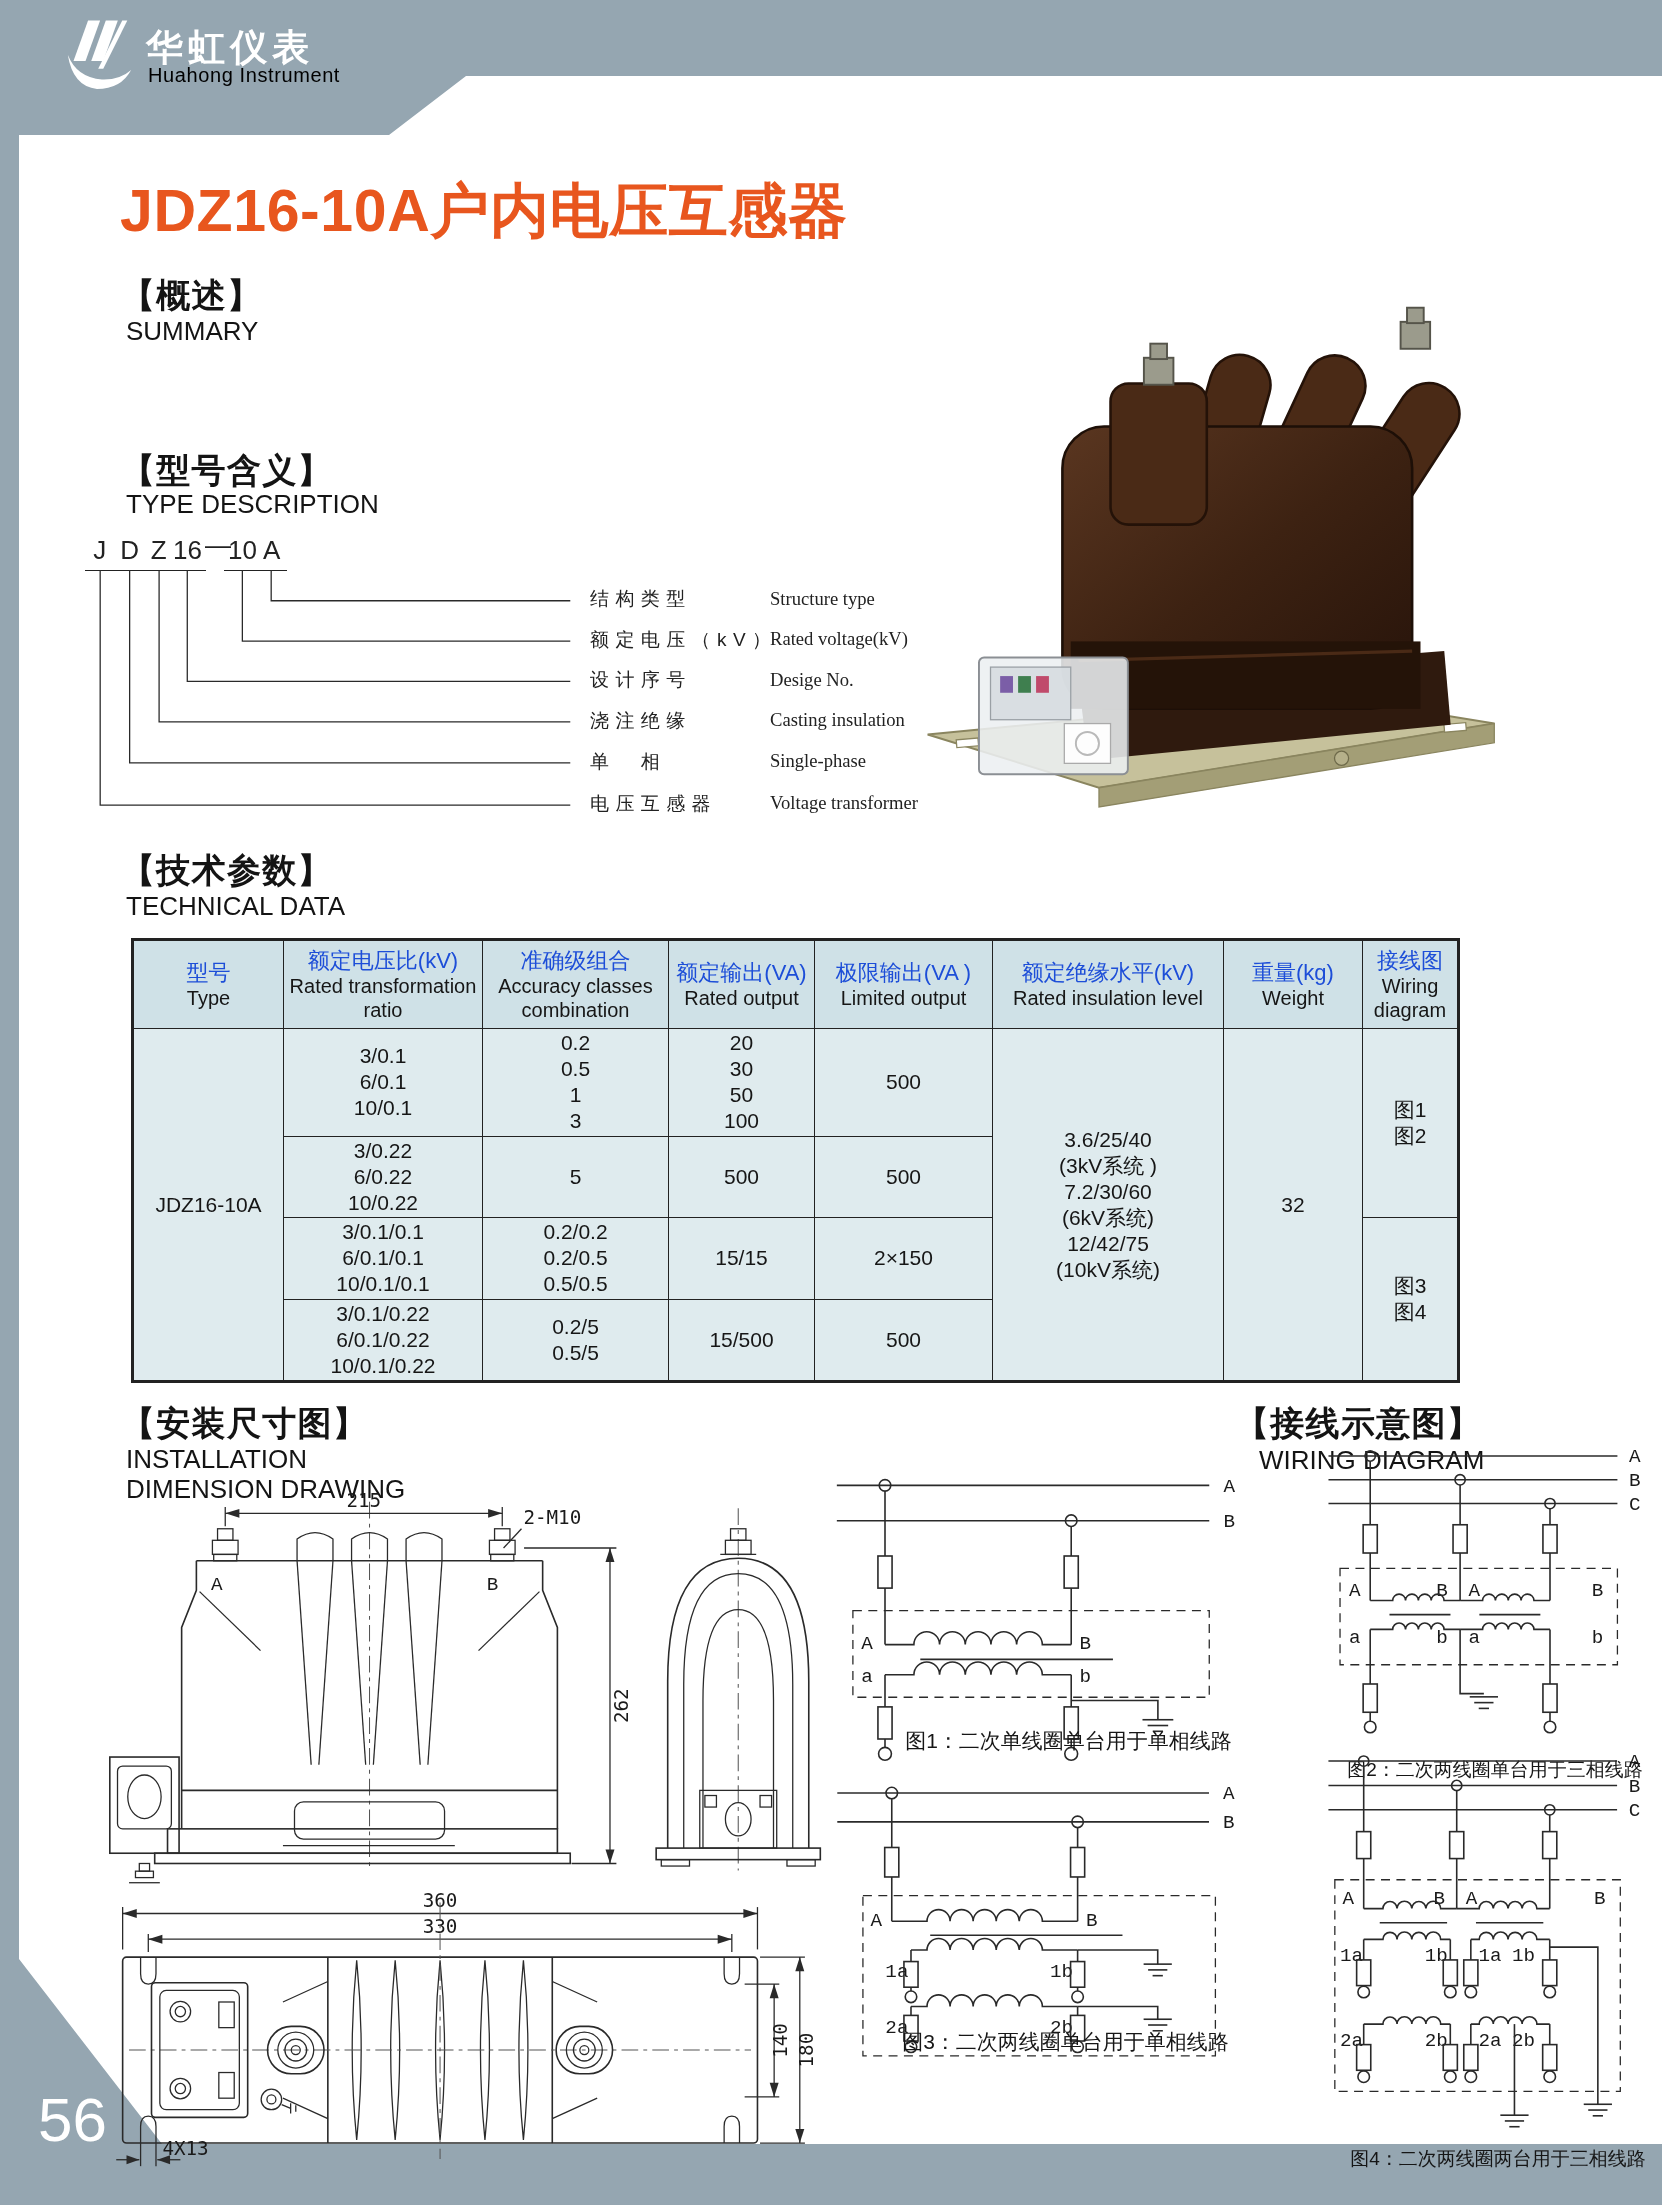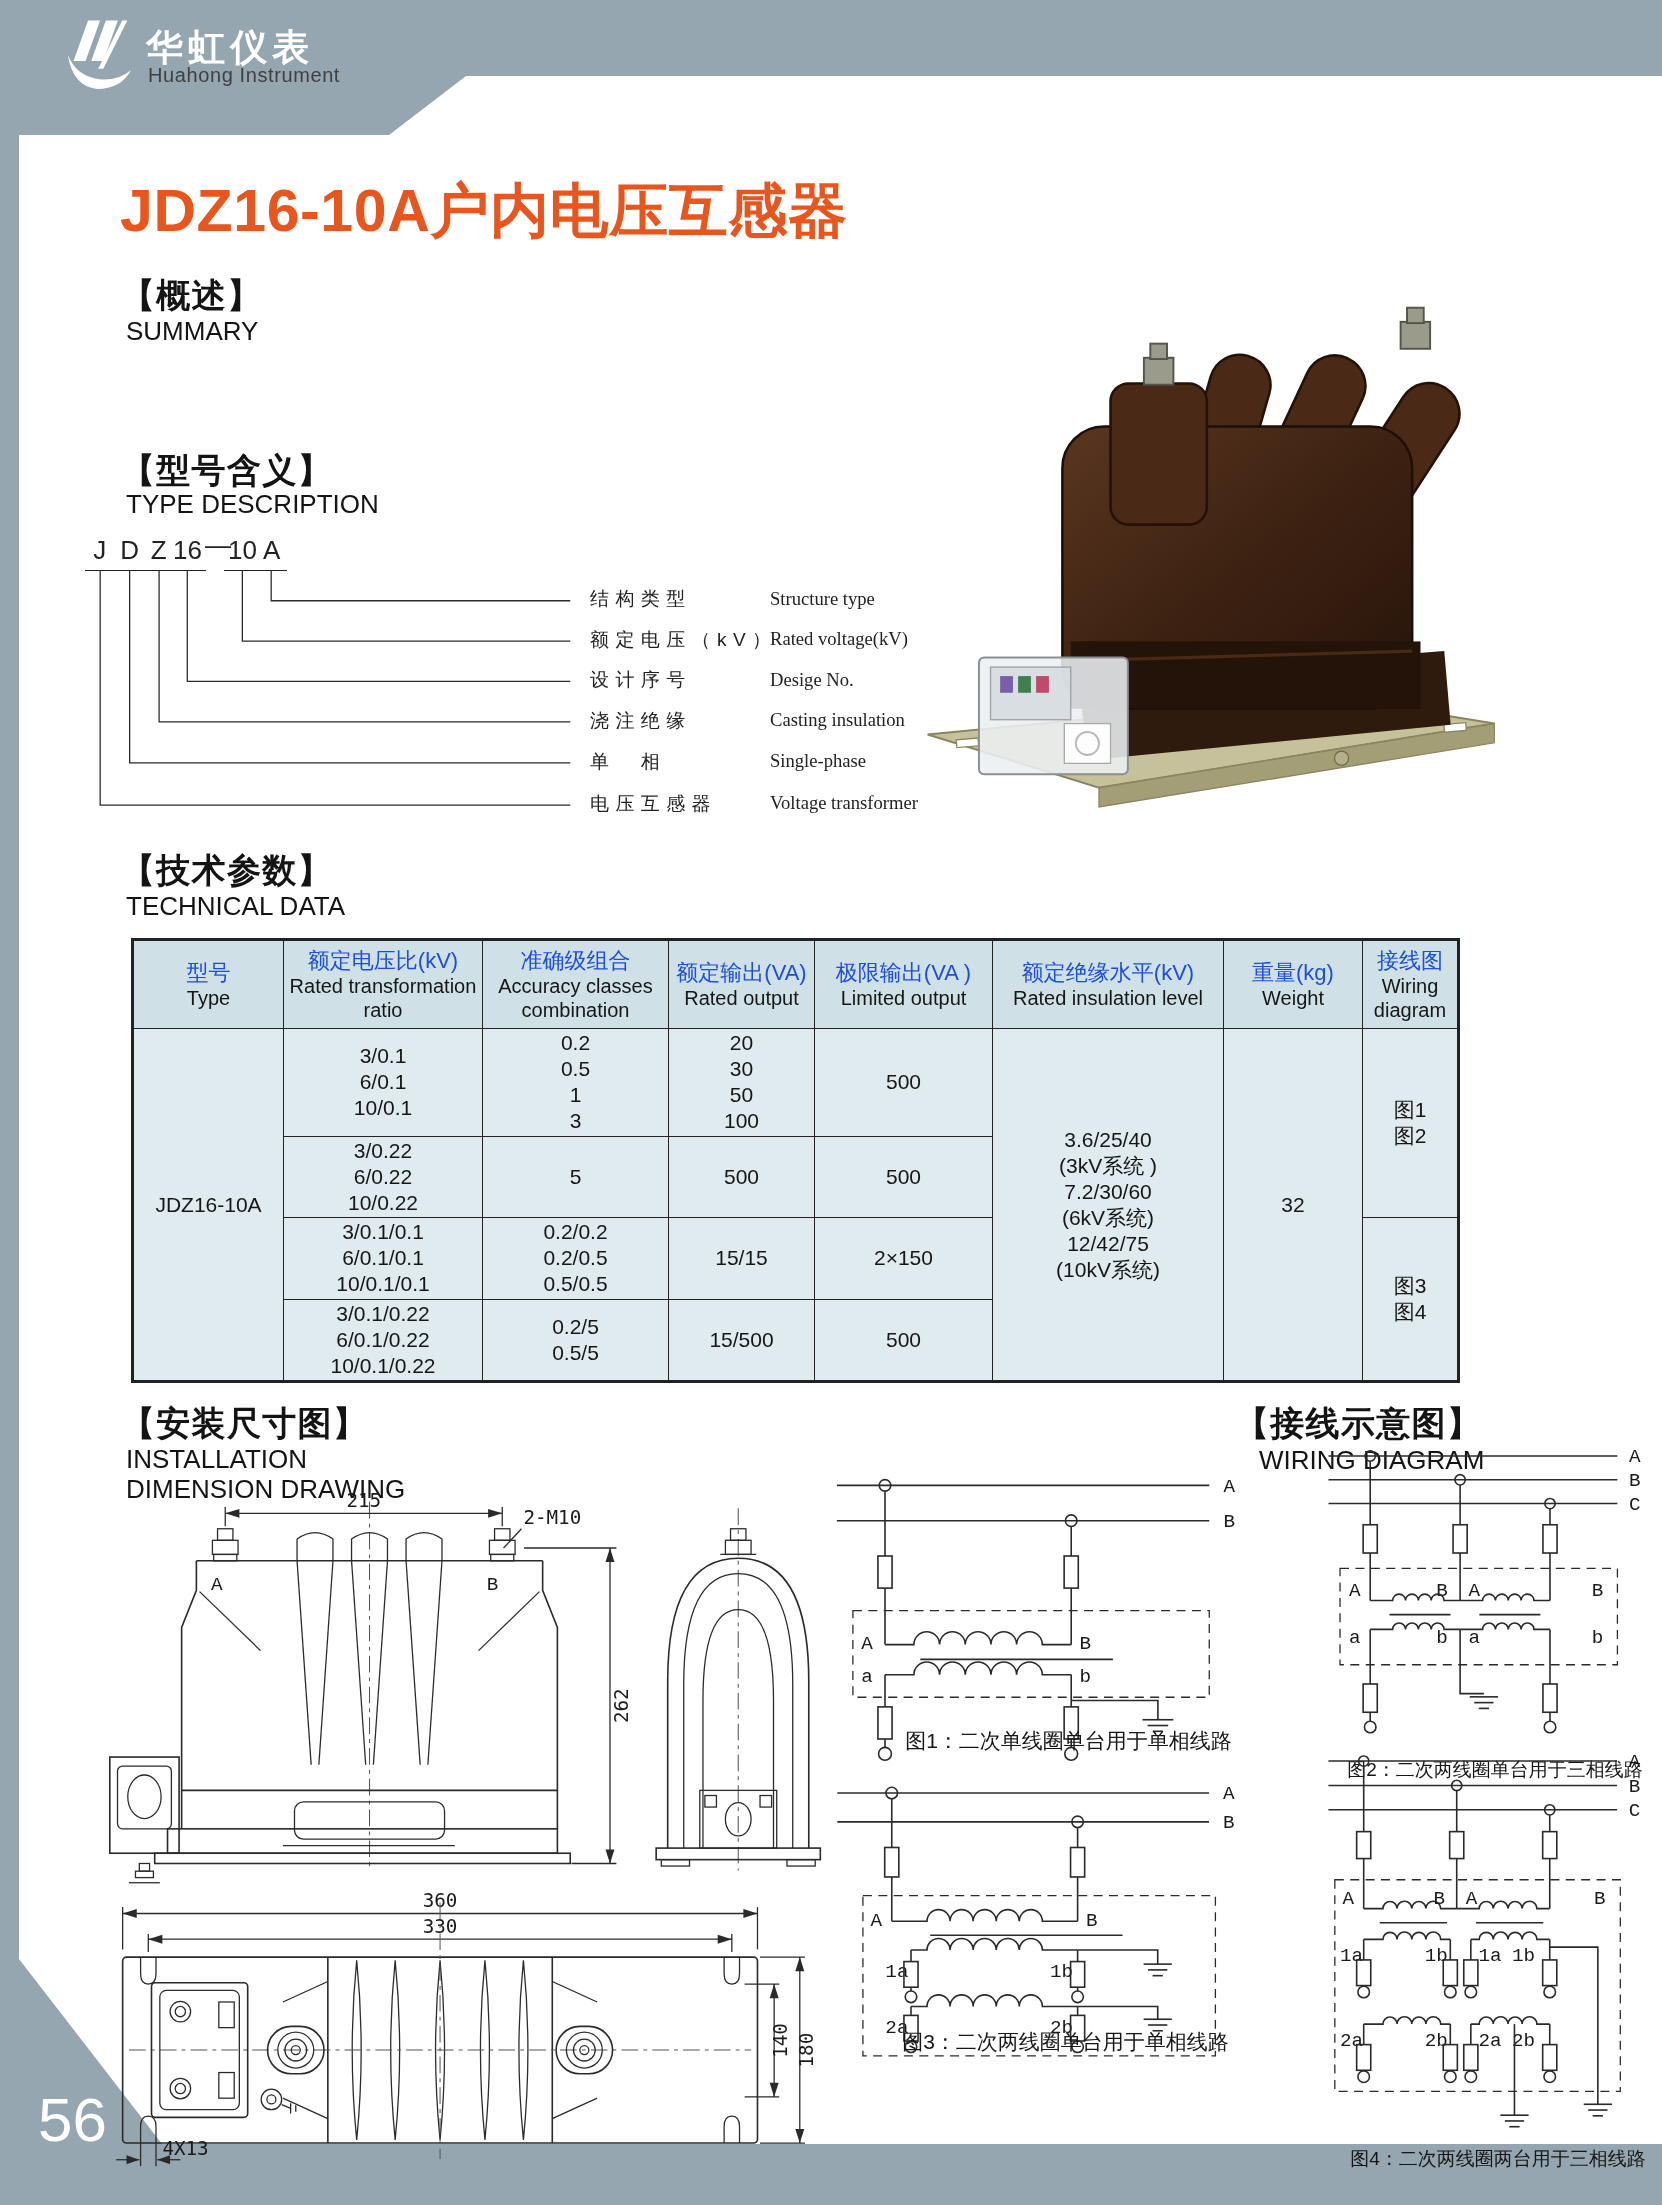--- a/index.html
+++ b/index.html
@@ -19,21 +19,21 @@
   .td-en{font-size:18.6px;font-family:"Liberation Serif",serif;color:#222;white-space:nowrap;}
   table.t{border-collapse:collapse;table-layout:fixed;background:#dfebee;border:3.2px solid #222;}
   table.t th,table.t td{border:1.9px solid #222;text-align:center;vertical-align:middle;padding:1.3px;}
   table.t thead th{background:#cfe1e7;font-weight:normal;}
   .hcn{font-size:22px;line-height:27px;color:#1d4ed8;}
   .hen{font-size:20px;line-height:24.4px;color:#161616;}
   td.v{font-size:21px;line-height:26px;white-space:pre-line;color:#161616;font-weight:normal;}
   .cap{font-size:21px;color:#161616;white-space:nowrap;}
   .cap-s{font-size:19px;color:#161616;white-space:nowrap;}
   .logo-cn{font-size:37px;font-weight:bold;color:#ffffff;letter-spacing:5.1px;white-space:nowrap;}
-  .logo-en{font-size:20px;color:#404040;letter-spacing:0.6px;white-space:nowrap;}
+  .logo-en{font-size:20px;color:#000000;letter-spacing:0.6px;white-space:nowrap;}
   .pageno{font-size:62px;color:#ffffff;}
   svg .ln{stroke:#2a2a2a;stroke-width:2.5;fill:none;}
   svg .lnt{stroke:#2a2a2a;stroke-width:2;fill:none;}
   svg .dsh{stroke:#2a2a2a;stroke-width:2;fill:none;stroke-dasharray:14 10;}
   svg .axis{stroke:#555;stroke-width:1.6;fill:none;stroke-dasharray:26 8 6 8;}
   svg .dim{font-family:"DejaVu Sans Mono",monospace;font-size:30px;fill:#1a1a1a;}
   svg .lbl{font-family:"Liberation Mono",monospace;font-size:30px;fill:#1a1a1a;}
   svg .ah{fill:#2a2a2a;stroke:none;}
 </style>
 </head>

